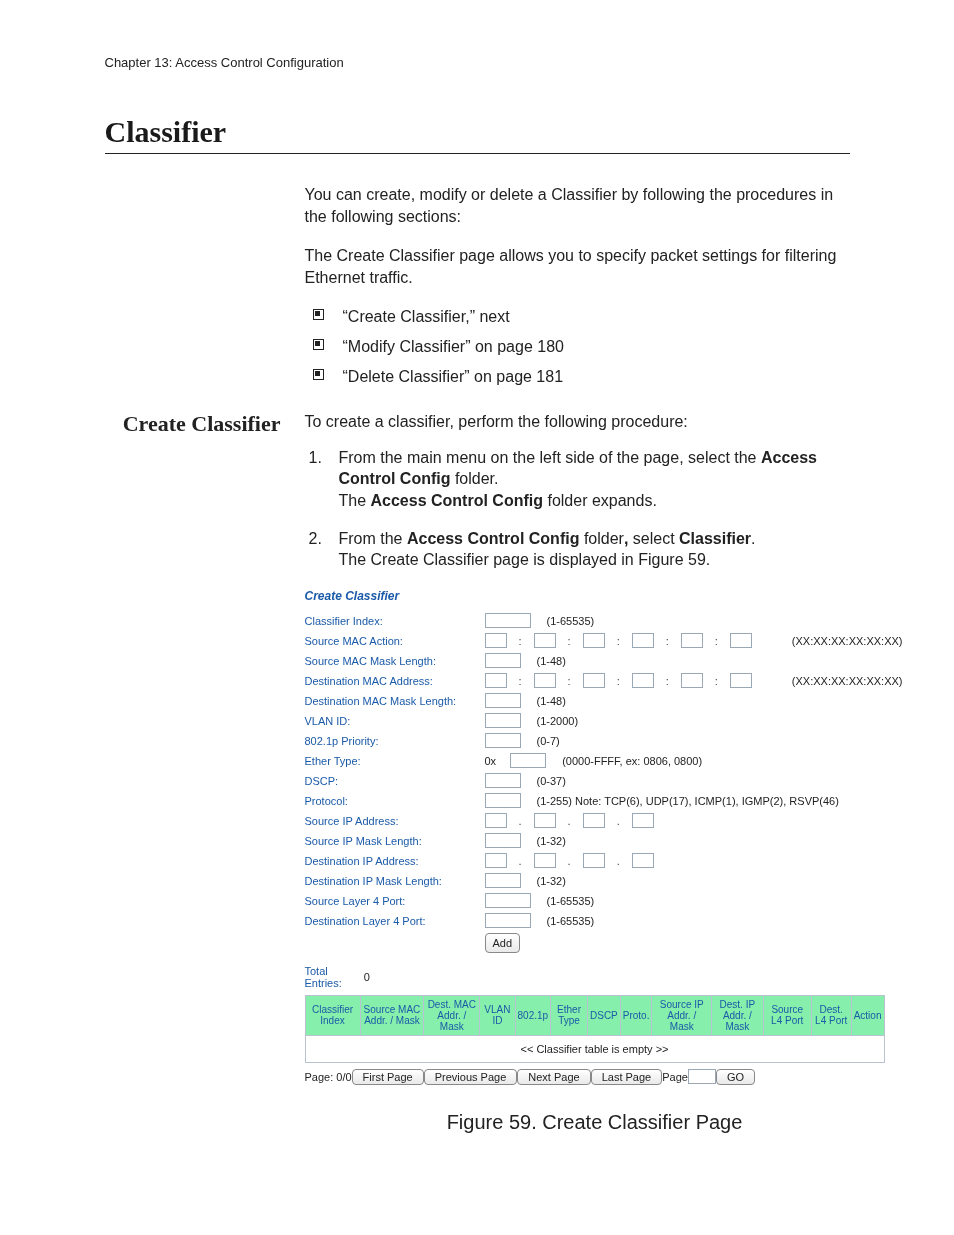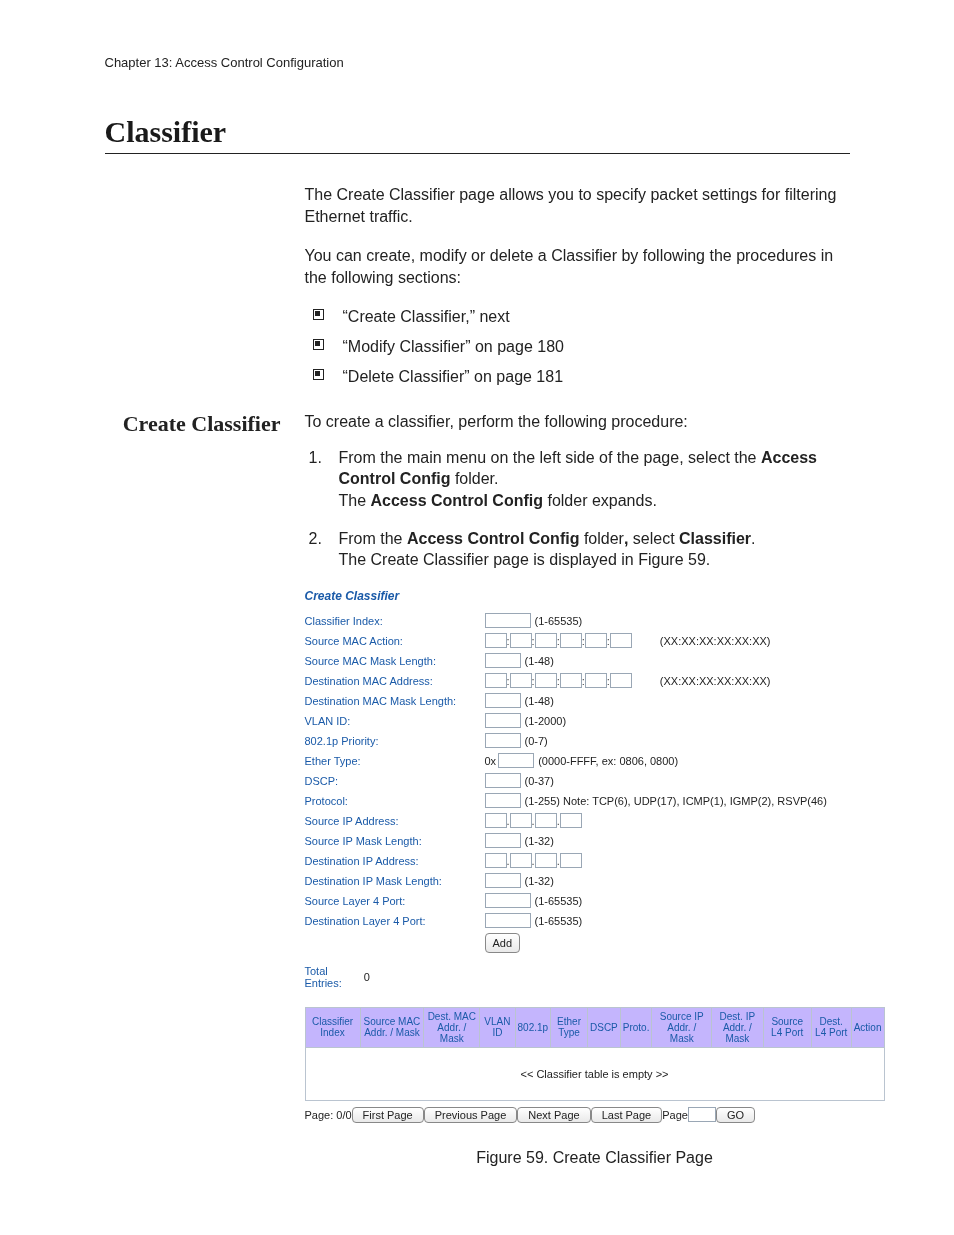--- a/index.html
+++ b/index.html
@@ -117,21 +117,21 @@
     line-height: 16px;
   }
   .form-label {
     width: 180px;
     flex-shrink: 0;
     color: #1a5aa8;
   }
   .form-field {
     display: flex;
     align-items: center;
-    gap: 0;
+    gap: 12px;
     color: #222;
   }
   .inp {
     border: 1px solid #9aa7b5;
     background: #fff;
     height: 15px;
     box-sizing: border-box;
   }
   .inp.sm { width: 22px; }
   .inp.md { width: 36px; }
@@ -143,83 +143,83 @@
     font-size: 11px;
     border: 1px solid #888;
     background: linear-gradient(#fff,#e9e9e9);
     padding: 1px 7px;
     color: #222;
     border-radius: 4px;
   }
   .total-row {
     display: flex;
     align-items: center;
-    margin: 12px 0 18px 0;
+    margin: 12px 0 6px 0;
     gap: 22px;
   }
   .total-label { color: #1a5aa8; line-height: 1.1; }
   .total-val { color: #222; }
 
   table.classifier-table {
     border-collapse: collapse;
     width: 100%;
     font-size: 10px;
     margin-top: 4px;
   }
   table.classifier-table th {
     border: 1px solid #bac4d0;
-    background: #c4b5fd;
+    background: #86efac;
     color: #1a5aa8;
     font-weight: normal;
     padding: 3px 2px;
     line-height: 1.1;
     text-align: center;
   }
   table.classifier-table td.empty {
     border: 1px solid #bac4d0;
     text-align: center;
     color: #222;
-    padding: 20px 0;
+    padding: 7px 0;
     font-size: 11px;
   }
   .pager-row {
     margin-top: 6px;
     display: flex;
     align-items: center;
     font-size: 11px;
     color: #222;
   }
   .pager-row .btn { padding: 1px 10px; }
   .page-input {
     border: 1px solid #9aa7b5;
     width: 28px; height: 15px;
     box-sizing: border-box;
   }
   .figure-caption {
     text-align: center;
-    font-size: 16px;
+    font-size: 20px;
     margin-top: 26px;
     margin-left: 200px;
     width: 580px;
     color: #222;
   }
 </style>
 </head>
 <body>
 
 <div class="page">
 
   <div class="chapter-line">Chapter 13: Access Control Configuration</div>
 
   <h1 class="section-title">Classifier</h1>
   <hr class="title-rule">
 
   <div class="body-col">
+    <p>You can create, modify or delete a Classifier by following the procedures in the following sections:</p>
     <p>The Create Classifier page allows you to specify packet settings for filtering Ethernet traffic.</p>
-    <p>You can create, modify or delete a Classifier by following the procedures in the following sections:</p>
     <ul class="bullet-list">
       <li><span class="bullet-icon"></span><span>“Create Classifier,”  next</span></li>
       <li><span class="bullet-icon"></span><span>“Modify Classifier” on page 180</span></li>
       <li><span class="bullet-icon"></span><span>“Delete Classifier” on page 181</span></li>
     </ul>
   </div>
 
   <div class="subsection-row">
     <div class="subsection-heading">Create Classifier</div>
     <div style="flex:1;font-size:16px;line-height:1.35">

